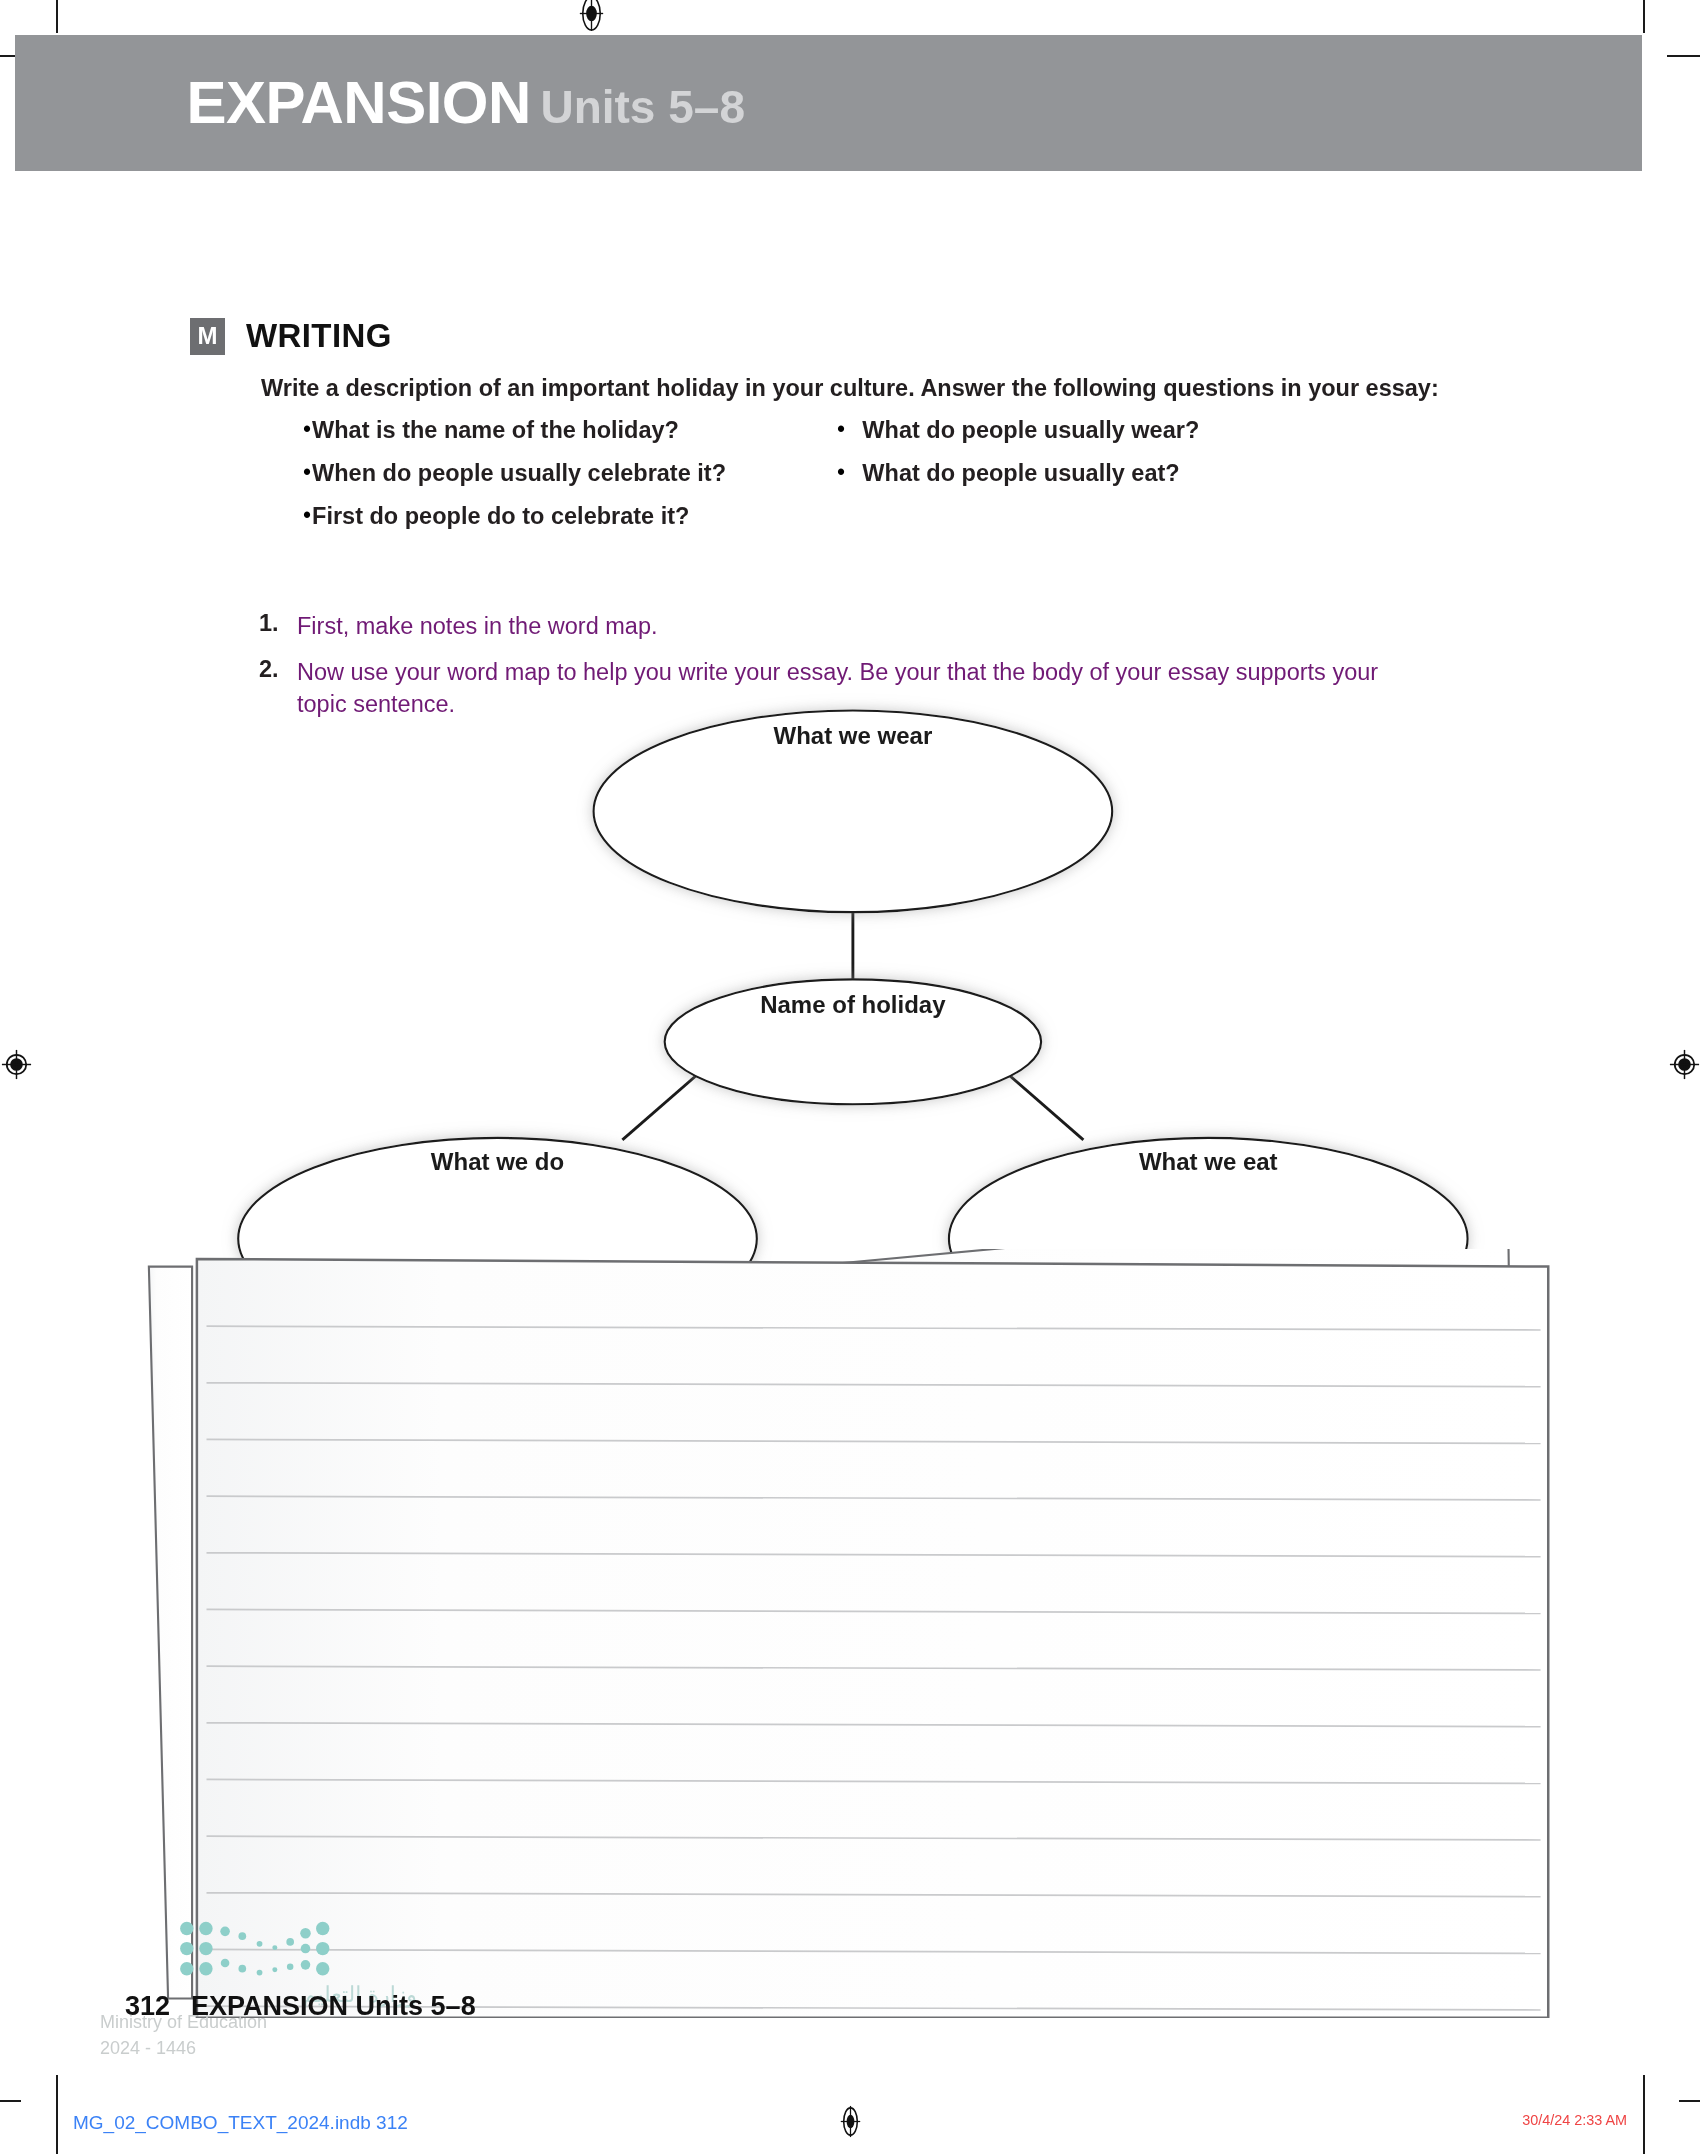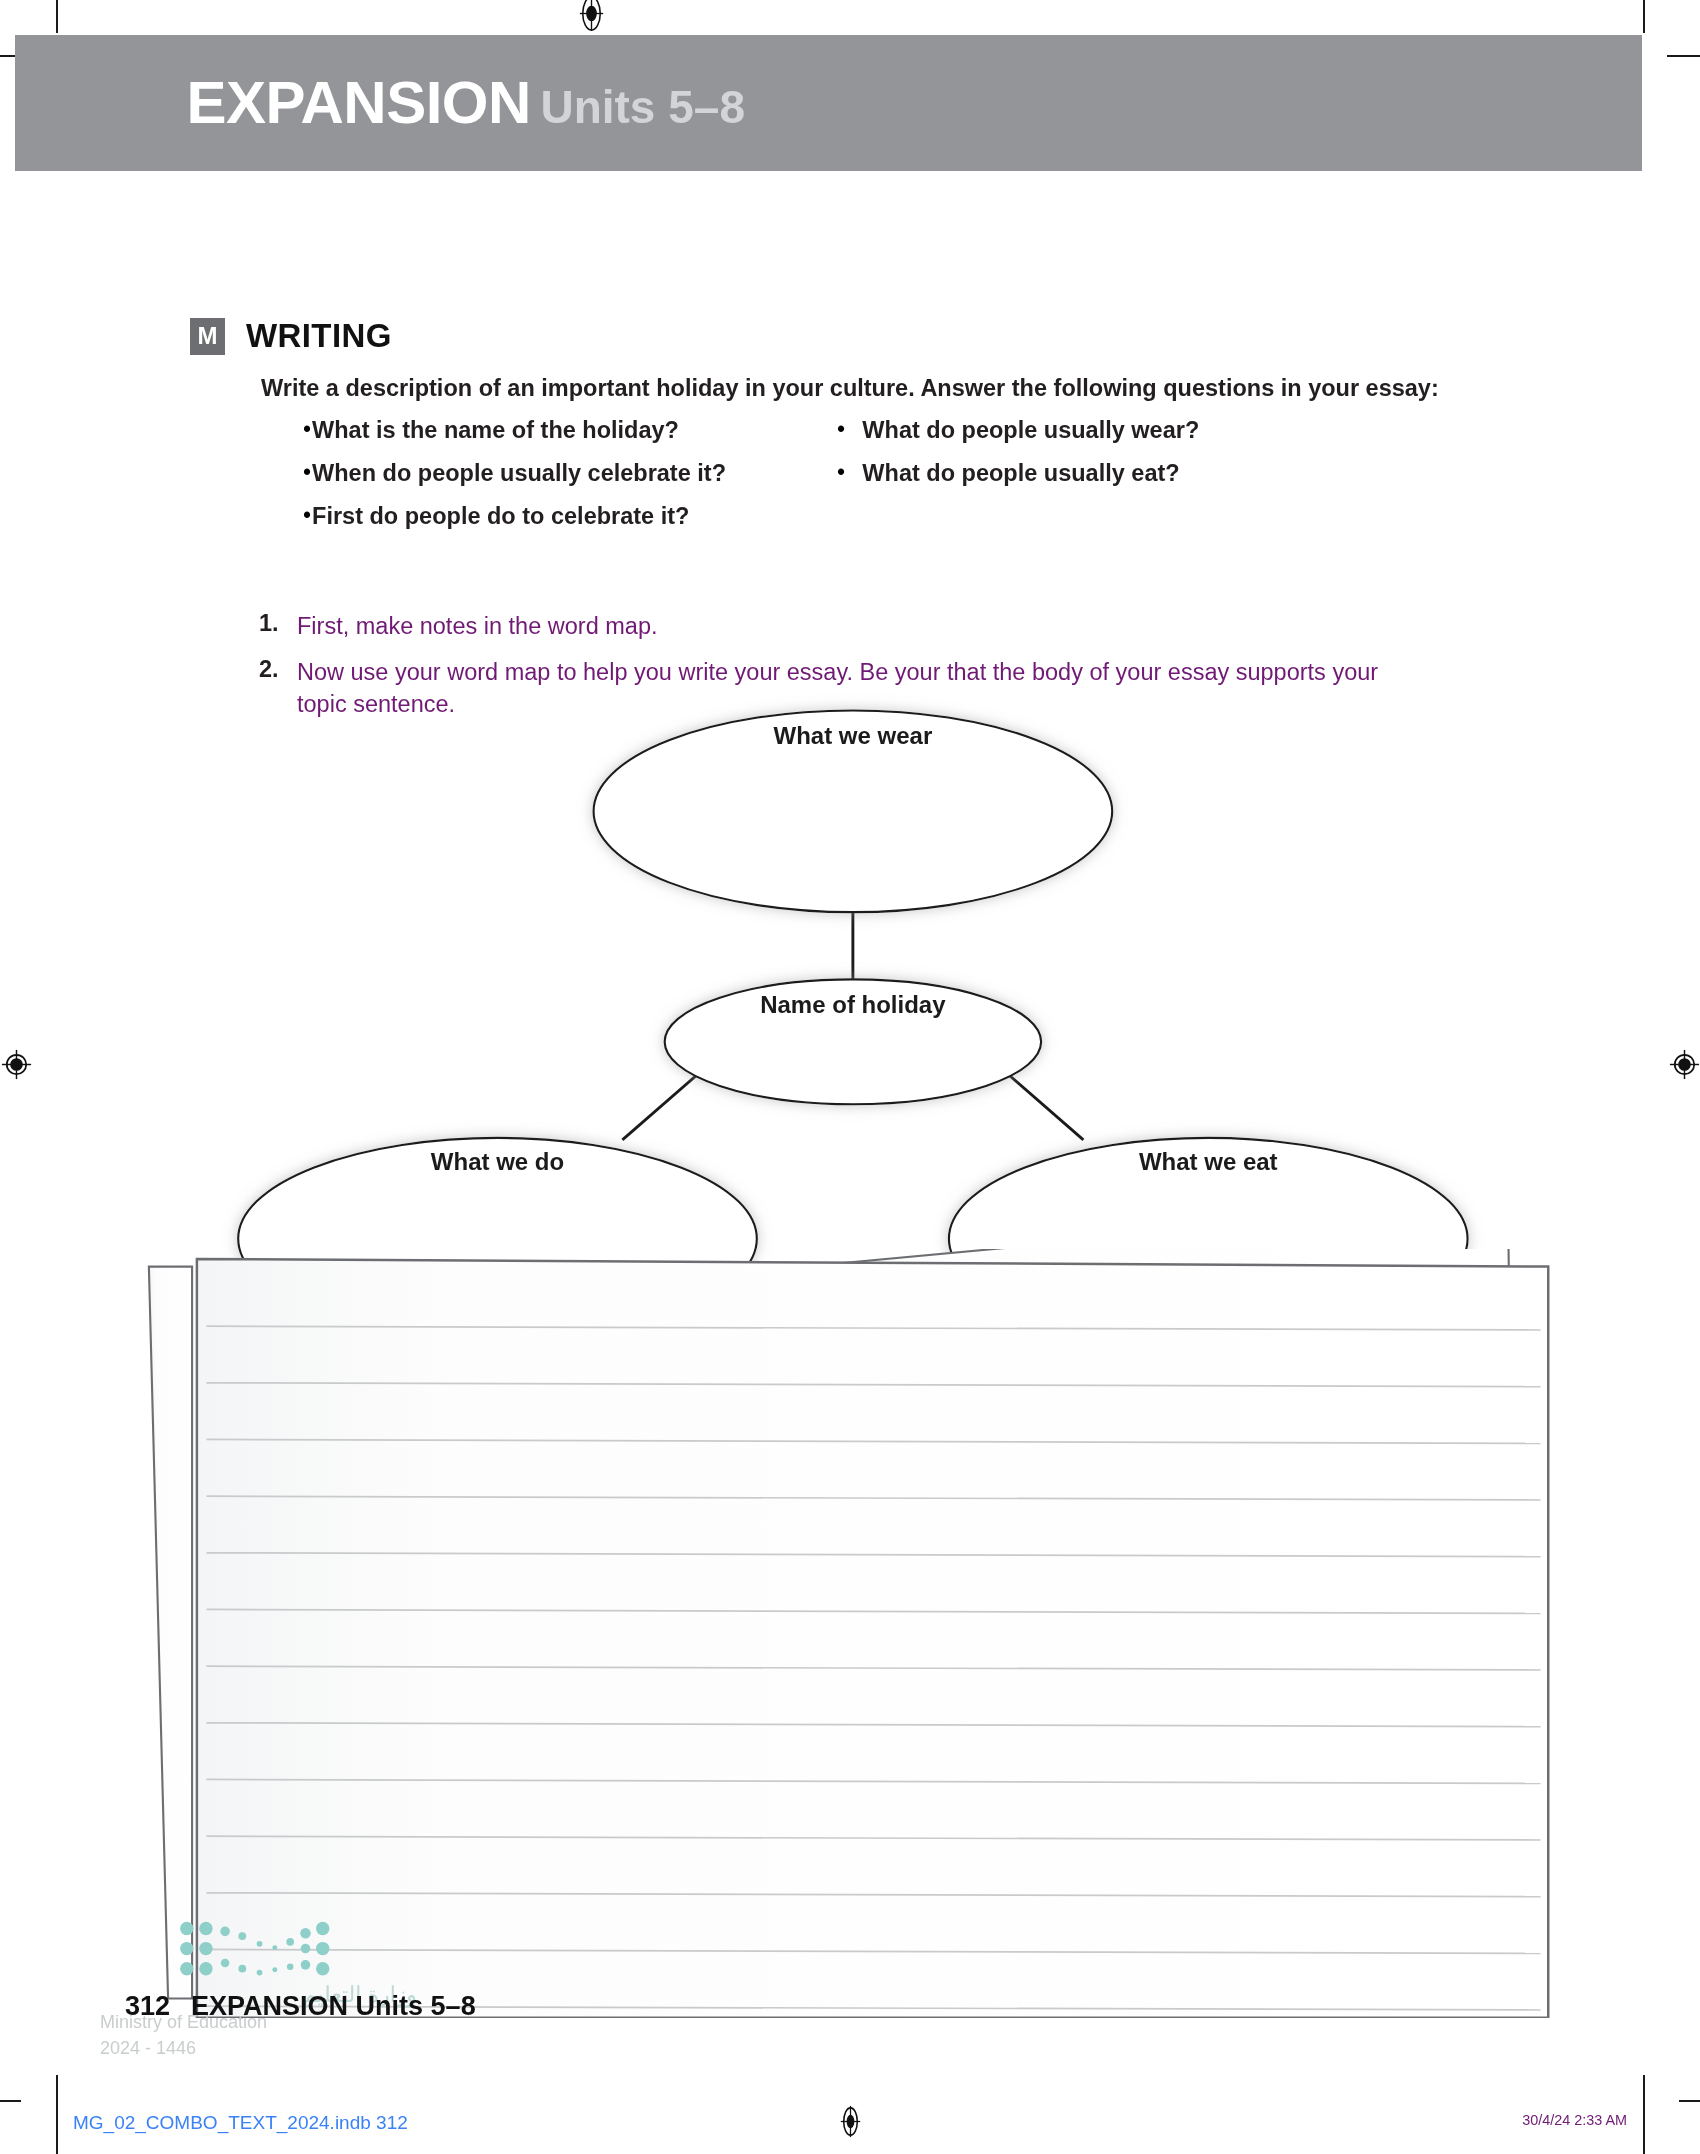--- a/index.html
+++ b/index.html
@@ -219,21 +219,21 @@
     top: 2112px;
     font-size: 19px;
     color: #3b82f6;
     white-space: nowrap;
   }
   #slug-right {
     position: absolute;
     right: 73px;
     top: 2112px;
     font-size: 14.4px;
-    color: #701a75;
+    color: #ef4444;
     white-space: nowrap;
   }
 </style>
 </head>
 <body>
 
 <div id="page">
 
   <div class="cropmark v" style="left:56px; top:0; height:33px;"></div>
   <div class="cropmark h" style="left:0; top:55px; width:33px;"></div>

